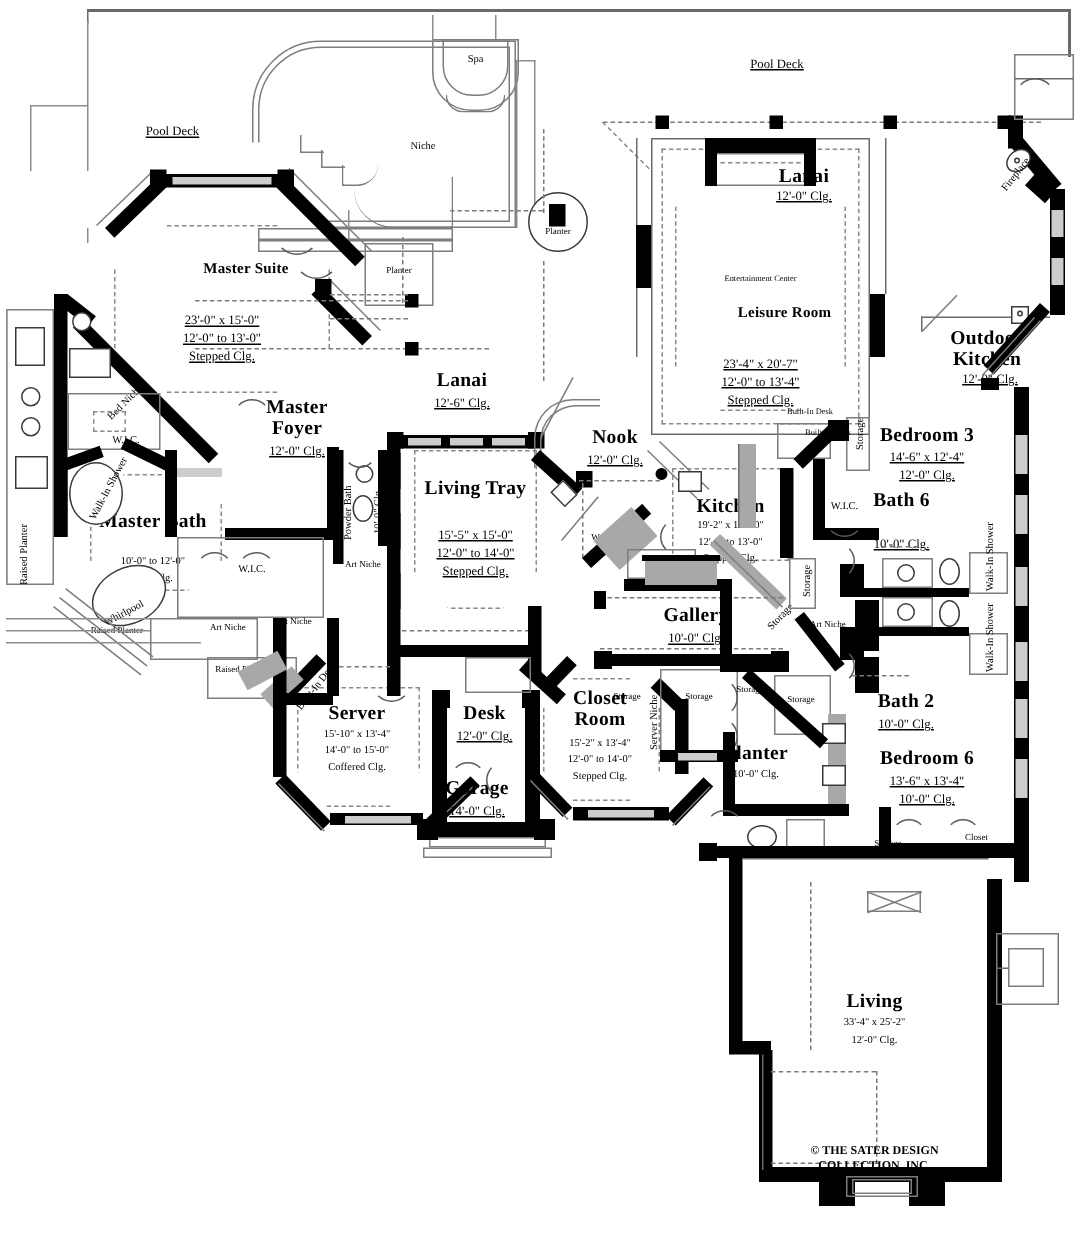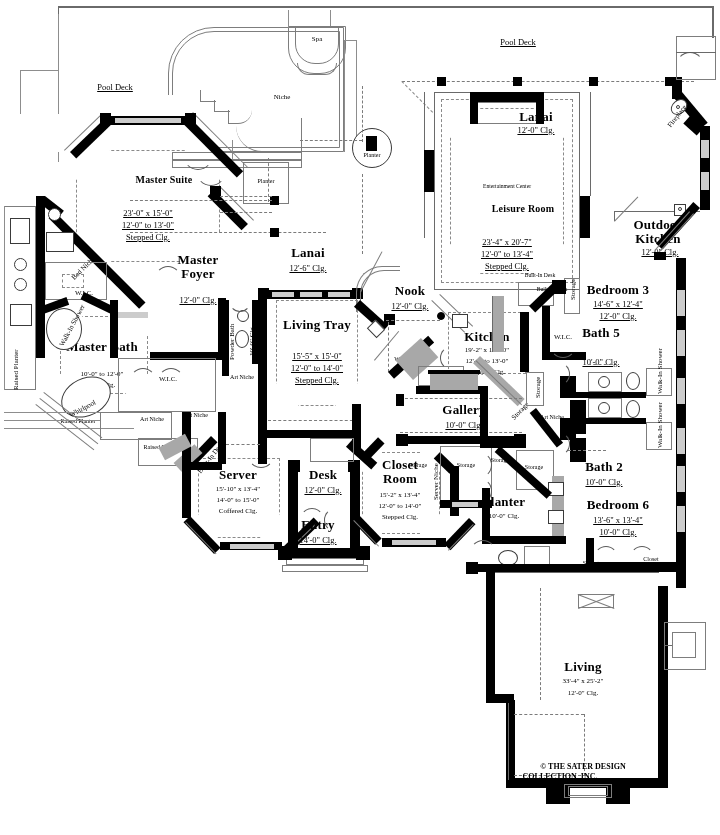--- a/index.html
+++ b/index.html
@@ -203,21 +203,21 @@
 
   <div class="lbl tiny6" style="left:78px;top:418px;white-space:normal;width:54px;line-height:1.1;">Raised Planter</div>
   <div class="lbl tiny6" style="left:161px;top:444px;white-space:normal;width:52px;line-height:1.1;">Raised Planter</div>
 
   <div class="line-lt" style="left:4px;top:412px;width:96px;height:1px;"></div>
   <div class="line-lt" style="left:4px;top:420px;width:96px;height:1px;"></div>
   <div class="line-lt" style="left:4px;top:428px;width:130px;height:1px;"></div>
   <div class="outline" style="left:100px;top:412px;width:72px;height:28px;"></div>
   <div class="outline" style="left:138px;top:438px;width:60px;height:28px;"></div>
 
-  <div class="lbl room-name" style="left:198px;top:253px;white-space:normal;width:76px;line-height:1.06;">Master Foyer</div>
+  <div class="lbl room-name" style="left:198px;top:264px;white-space:normal;width:76px;line-height:1.06;">Master Foyer</div>
   <div class="lbl room-dim" style="left:198px;top:296px;">12'-0" Clg.</div>
 
   <div class="wall" style="left:218px;top:298px;width:8px;height:62px;"></div>
   <div class="wall" style="left:150px;top:352px;width:76px;height:8px;"></div>
   <div class="gry2" style="left:118px;top:312px;width:30px;height:6px;"></div>
   <div class="wall" style="left:110px;top:300px;width:8px;height:58px;"></div>
   <div class="rw" style="left:84px;top:292px;width:34px;height:8px;transform:rotate(26deg);"></div>
 
   <div class="arc" style="left:130px;top:368px;width:26px;height:26px;border-color:#5a5a5a transparent transparent transparent;"></div>
   <div class="arc" style="left:158px;top:368px;width:26px;height:26px;border-color:#5a5a5a transparent transparent transparent;"></div>
@@ -347,21 +347,21 @@
   <div class="wall" style="left:396px;top:394px;width:8px;height:12px;"></div>
 
   <div class="lbl tiny6" style="left:552px;top:414px;white-space:normal;width:34px;line-height:1.1;">Art Niche</div>
   <div class="rw" style="left:536px;top:408px;width:44px;height:8px;transform:rotate(52deg);"></div>
   <div class="blk" style="left:570px;top:400px;width:16px;height:34px;"></div>
   <div class="blk" style="left:570px;top:438px;width:16px;height:24px;"></div>
 
   <div class="lbl room-name" style="left:618px;top:283px;">Bedroom 3</div>
   <div class="lbl room-dim" style="left:618px;top:300px;">14'-6" x 12'-4"</div>
   <div class="lbl room-dim" style="left:618px;top:312px;">12'-0" Clg.</div>
-  <div class="lbl room-name" style="left:601px;top:326px;">Bath 5</div>
+  <div class="lbl room-name" style="left:601px;top:326px;">Bath 6</div>
   <div class="lbl room-dim" style="left:601px;top:358px;">10'-0" Clg.</div>
 
   <div class="wall" style="left:676px;top:258px;width:10px;height:330px;"></div>
   <div class="gry2" style="left:677px;top:290px;width:8px;height:26px;"></div>
   <div class="gry2" style="left:677px;top:330px;width:8px;height:26px;"></div>
   <div class="gry2" style="left:677px;top:378px;width:8px;height:26px;"></div>
   <div class="gry2" style="left:677px;top:428px;width:8px;height:26px;"></div>
   <div class="gry2" style="left:677px;top:466px;width:8px;height:26px;"></div>
   <div class="gry2" style="left:677px;top:506px;width:8px;height:26px;"></div>
 
@@ -411,21 +411,21 @@
   <div class="rl" style="left:186px;top:522px;width:44px;height:1px;transform:rotate(46deg);"></div>
   <div class="rw" style="left:282px;top:548px;width:44px;height:9px;transform:rotate(-44deg);"></div>
   <div class="rl" style="left:284px;top:554px;width:44px;height:1px;transform:rotate(-44deg);"></div>
   <div class="wall" style="left:220px;top:542px;width:62px;height:8px;"></div>
   <div class="gry2" style="left:230px;top:544px;width:44px;height:5px;"></div>
   <div class="wall" style="left:182px;top:470px;width:9px;height:48px;"></div>
   <div class="arc" style="left:248px;top:442px;width:26px;height:26px;border-color:transparent transparent #5a5a5a transparent;"></div>
 
   <div class="lbl room-name" style="left:323px;top:468px;">Desk</div>
   <div class="lbl room-dim" style="left:323px;top:486px;">12'-0" Clg.</div>
-  <div class="lbl room-name" style="left:318px;top:518px;">Entry</div>
+  <div class="lbl room-name" style="left:318px;top:518px;">Garage</div>
   <div class="lbl room-dim" style="left:318px;top:536px;">14'-0" Clg.</div>
 
   <div class="wall" style="left:288px;top:462px;width:10px;height:46px;"></div>
   <div class="wall" style="left:350px;top:462px;width:10px;height:46px;"></div>
   <div class="blk" style="left:288px;top:460px;width:12px;height:12px;"></div>
   <div class="blk" style="left:348px;top:460px;width:12px;height:12px;"></div>
   <div class="vtxt micro" style="left:292px;top:492px;">Niche</div>
   <div class="vtxt micro" style="left:354px;top:492px;">Niche</div>
 
   <div class="wall" style="left:288px;top:506px;width:10px;height:46px;"></div>
@@ -531,21 +531,21 @@
   <div class="wall" style="left:480px;top:386px;width:8px;height:56px;"></div>
   <div class="wall" style="left:480px;top:440px;width:46px;height:8px;"></div>
 
   <div class="wall" style="left:368px;top:548px;width:0px;height:0px;"></div>
   <div class="line" style="left:486px;top:570px;width:0px;height:0px;"></div>
   <div class="wall" style="left:470px;top:564px;width:120px;height:8px;"></div>
   <div class="wall" style="left:586px;top:564px;width:96px;height:8px;"></div>
   <div class="blk" style="left:466px;top:562px;width:12px;height:12px;"></div>
 
   <div class="copy" style="left:583px;top:762px;">© THE SATER DESIGN</div>
-  <div class="copy" style="left:560px;top:772px;">COLLECTION, INC.</div>
+  <div class="copy" style="left:583px;top:772px;">COLLECTION, INC.</div>
 
   <div class="line-lt" style="left:58px;top:152px;width:1px;height:10px;"></div>
   <div class="line-lt" style="left:4px;top:206px;width:1px;height:184px;"></div>
   <div class="dash-v" style="left:362px;top:86px;height:56px;"></div>
   <div class="dash-h" style="left:300px;top:140px;width:62px;"></div>
   <div class="dash-h" style="left:220px;top:196px;width:52px;"></div>
   <div class="dash-h" style="left:220px;top:212px;width:52px;"></div>
   <div class="dash-v" style="left:268px;top:158px;height:44px;"></div>
 
 </div>

